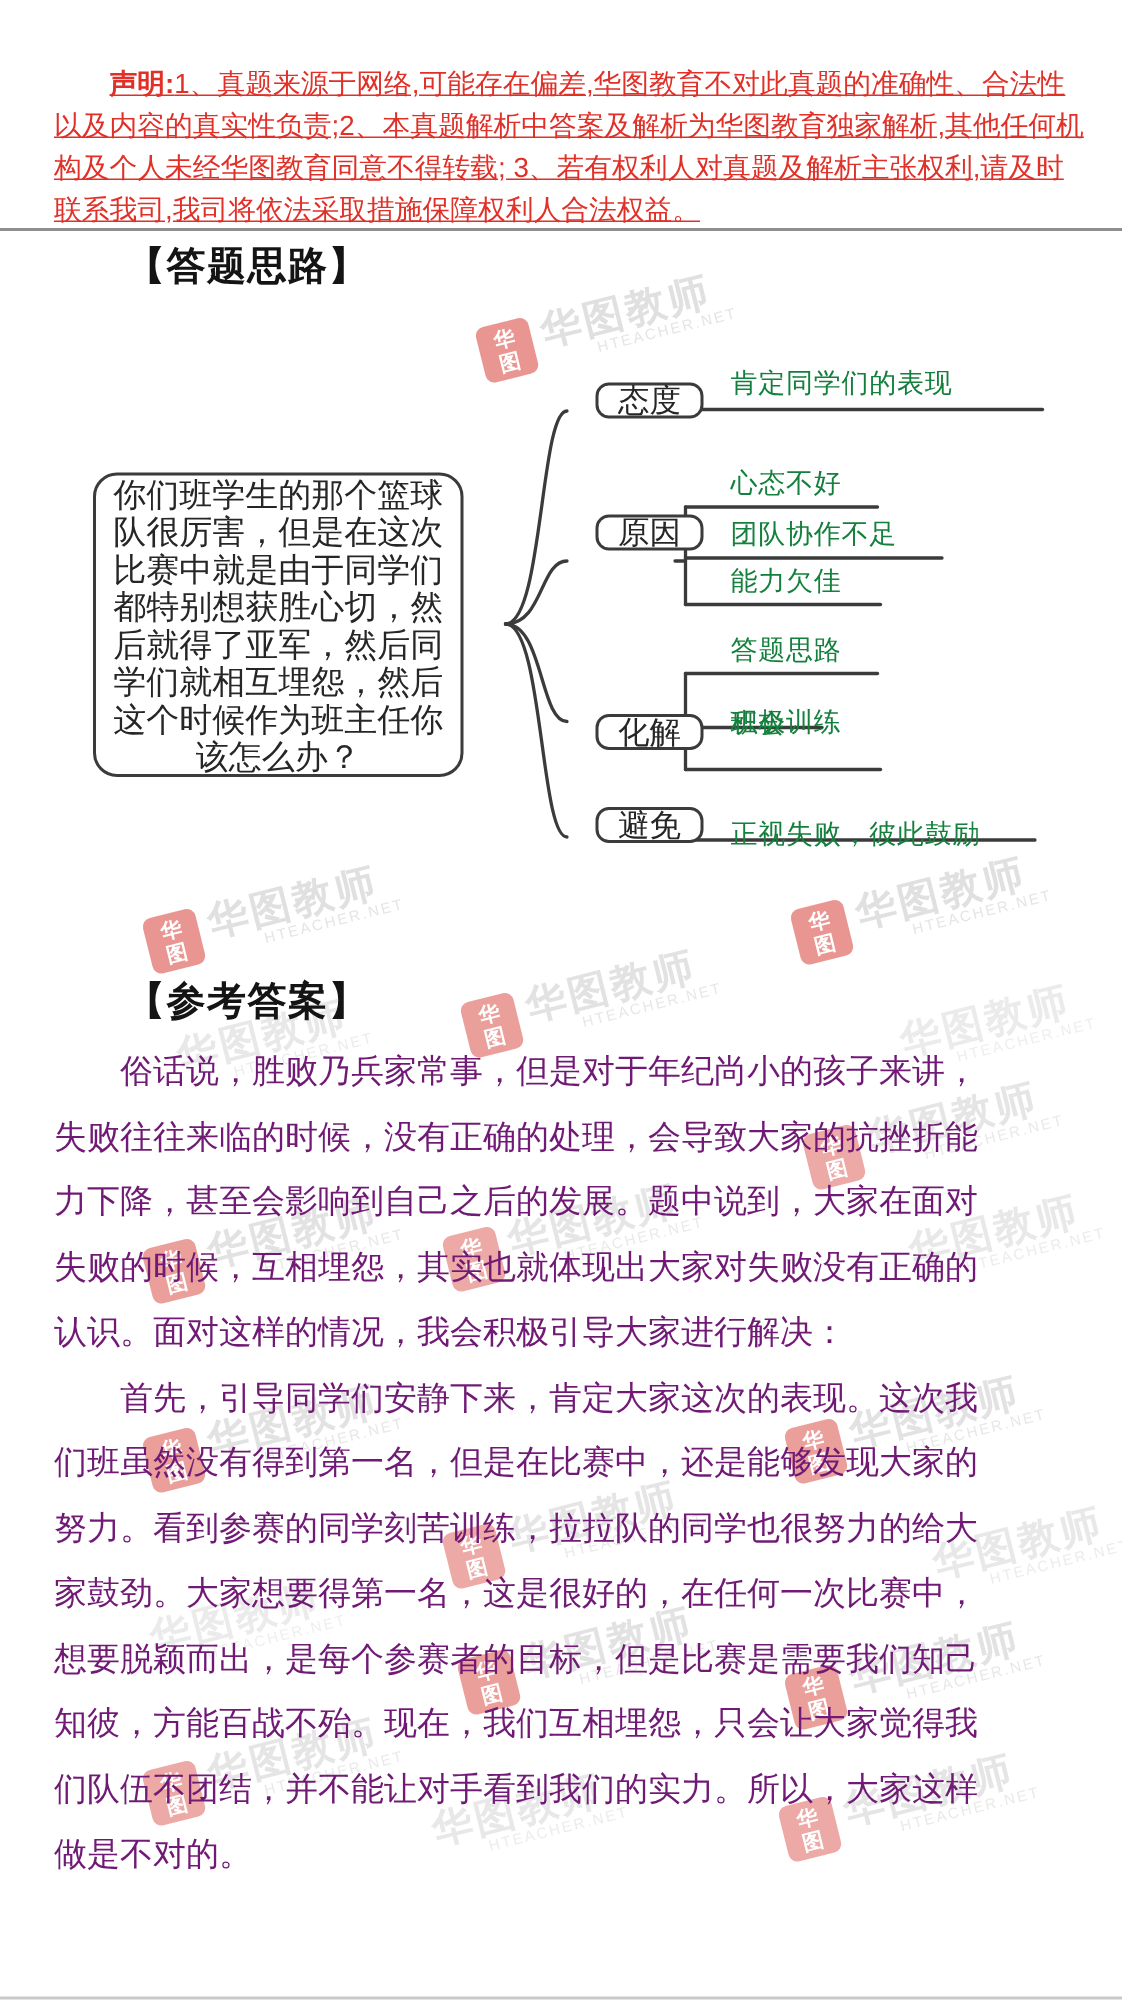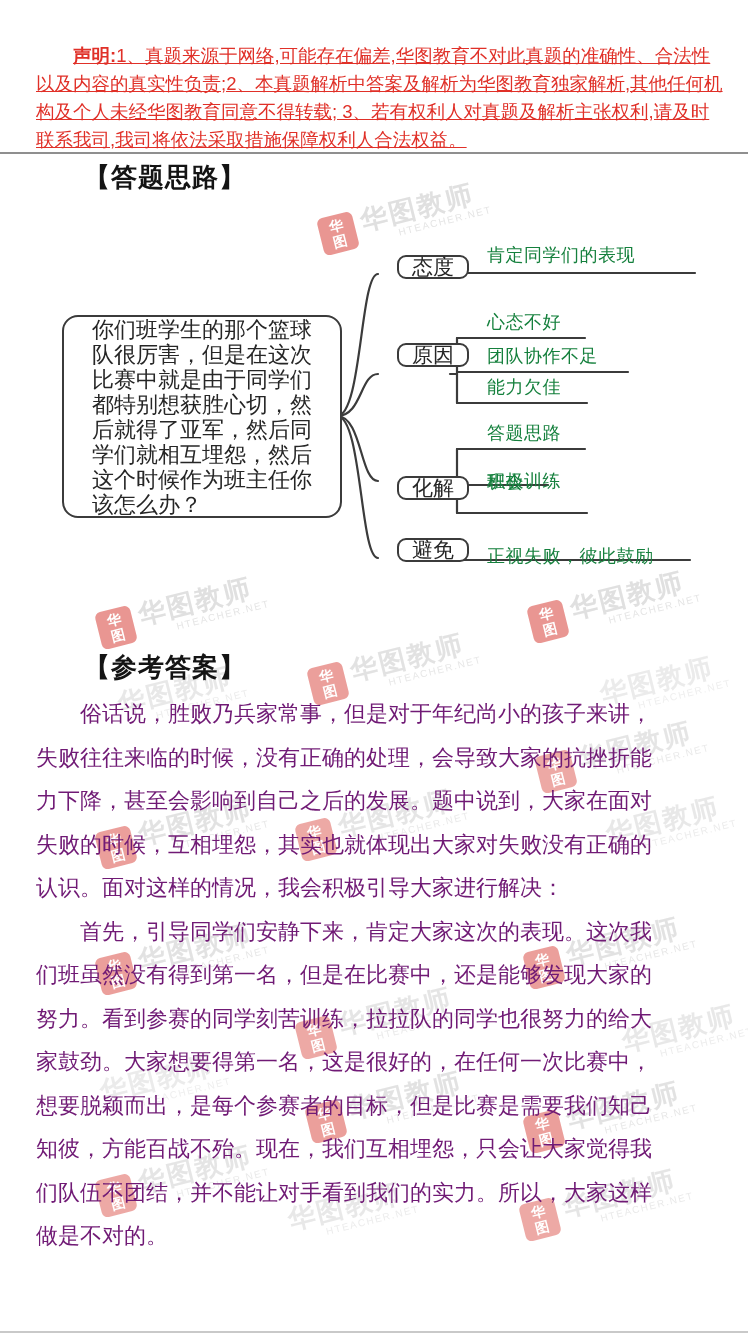--- a/index.html
+++ b/index.html
@@ -40,24 +40,24 @@
     letter-spacing:1px;
   }
   #hdr-approach { top:160px; }
   #hdr-answer   { top:650px; }
 
   
   .mindmap { position:absolute; top:230px; left:0; width:748px; height:380px; }
   .mindmap svg { position:absolute; top:0; left:0; }
 
   .root-node {
-    position:absolute; left:62px; top:85px; width:280px; height:203px;
+    position:absolute; left:62px; top:85px; width:247px; height:203px;
     border:2.5px solid #3b3b3b; border-radius:16px; background:#fff;
     display:flex; align-items:center; justify-content:center;
-    text-align:left;
+    text-align:center;
     font-size:22px; line-height:25px; color:#262626;
     white-space:pre-line;
   }
   .branch-node {
     position:absolute; left:378px; width:72px; height:24px;
     border:2.2px solid #3b3b3b; border-radius:9px; background:#fff;
     display:flex; align-items:center; justify-content:center;
     font-size:21px; color:#262626;margin-left:19px;
   }
   #branch-0 { top:25px; }

